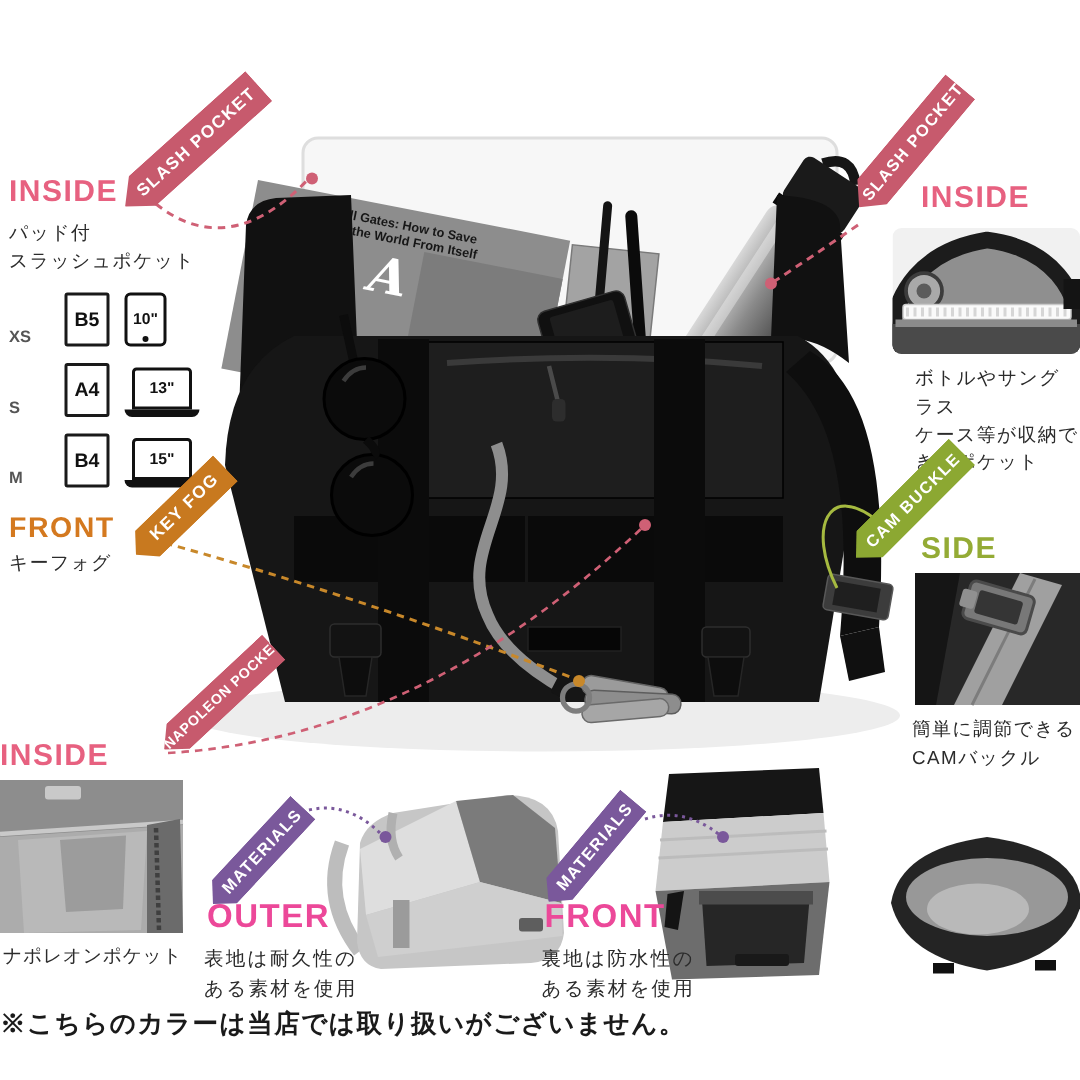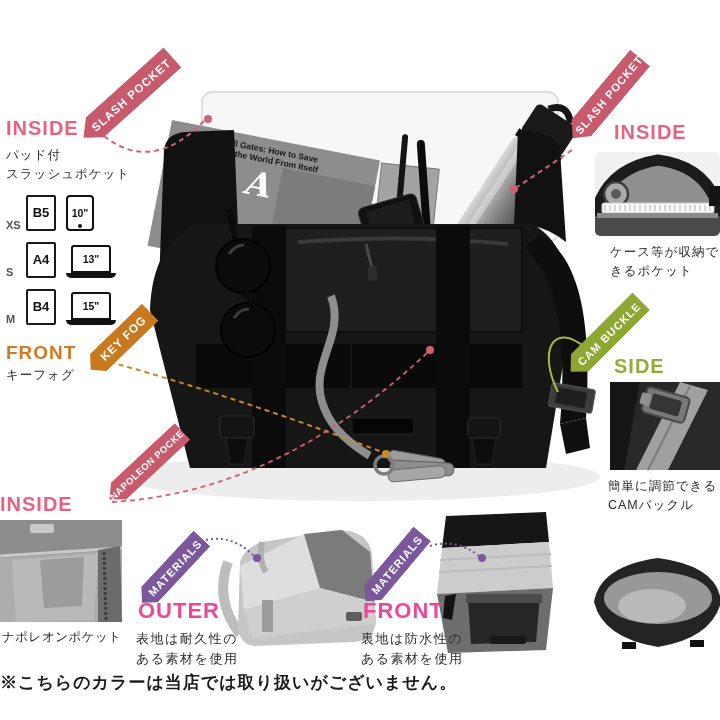--- a/index.html
+++ b/index.html
@@ -23,21 +23,21 @@
           padding-left:8px;box-sizing:border-box;white-space:nowrap;}
   .rib-pink{background:#c75a6d;}
   .rib-orange{background:#c8791f;}
   .rib-green{background:#8ca832;}
   .rib-purple{background:#7a589b;}
   
   .size-row{display:flex;align-items:flex-end;margin-top:9px;height:38px;}
   .size-label{width:18px;font-size:11px;color:#555;font-weight:bold;}
   .paper-box{width:26px;height:32px;border:2px solid #1a1a1a;border-radius:2px;background:#fff;
              display:flex;align-items:center;justify-content:center;
-             font-weight:bold;font-size:13px;color:#111;margin-left:2px;}
+             font-weight:bold;font-size:13px;color:#111;margin-left:19px;}
   .dev{margin-left:10px;display:flex;flex-direction:column;align-items:center;}
   .tablet{width:24px;height:32px;border:2px solid #111;border-radius:4px;position:relative;
           display:flex;align-items:center;justify-content:center;}
   .tablet::after{content:"";position:absolute;bottom:1px;left:50%;margin-left:-2px;width:4px;height:4px;
           border-radius:50%;background:#111;}
   .laptop-screen{width:36px;height:24px;border:2px solid #111;border-radius:3px 3px 0 0;
           display:flex;align-items:center;justify-content:center;background:#fff;}
   .laptop-base{width:50px;height:5px;background:#111;border-radius:0 0 5px 5px;}
   .dev-text{font-weight:bold;font-size:10.5px;color:#111;letter-spacing:0;}
   .footnote{position:absolute;left:0;right:0;top:671px;text-align:left;font-size:17px;
@@ -281,20 +281,21 @@
               <span class="dev-text">15"</span>
             </span>
           <span class="laptop-base"></span>
         </span>
       </div>
     </div>
   </div>
 
   <div class="abs txt h pink" style="left:614px;top:122px;">INSIDE</div>
   <div class="abs txt cap small" style="left:610px;top:243px;">
+    <div>ボトルやサングラス</div>
     <div>ケース等が収納で</div>
     <div>きるポケット</div>
   </div>
 
   <div class="abs txt h orange" style="left:6px;top:343px;">FRONT</div>
   <div class="abs txt cap small" style="left:6px;top:366px;text-align:right;">キーフォグ</div>
 
   <div class="abs txt h green" style="left:614px;top:356px;">SIDE</div>
   <div class="abs txt cap small" style="left:608px;top:477px;">
     <div>簡単に調節できる</div>

